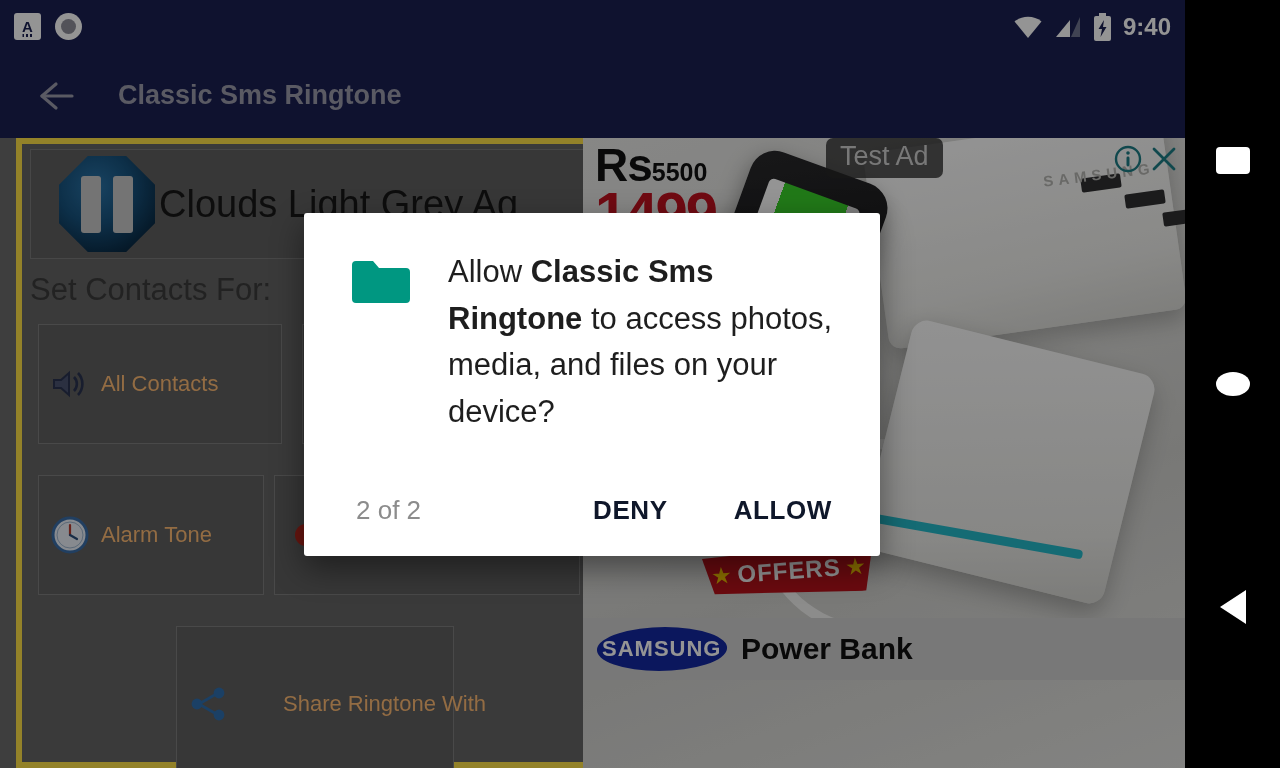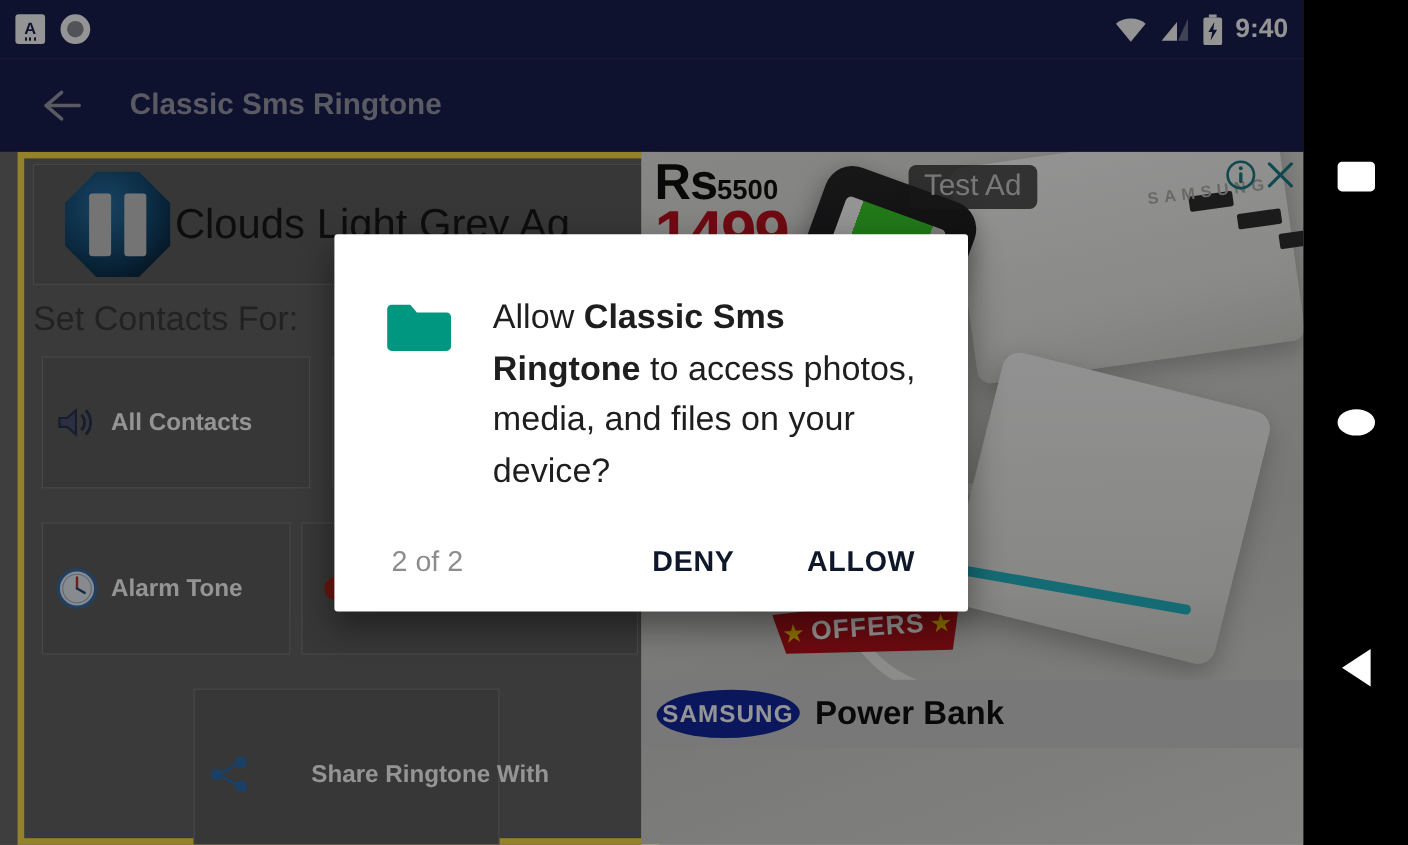--- a/index.html
+++ b/index.html
@@ -68,21 +68,21 @@
   .pausebtn span{ width:20px; height:57px; background:#c9c9c9; border-radius:3px; display:block; }
   .np-title{
     font-size:38px; color:#171717; margin-left:4px; white-space:nowrap; overflow:hidden;
   }
   .setfor{
     position:absolute; left:8px; top:128px; font-size:31px; color:#3c3c3c;
   }
   .btngrid{ position:absolute; left:8px; top:180px; width:566px; }
   .tbtn{
     position:absolute; background:#5f5f5f; border:1px solid #7e7e7e;
-    display:flex; align-items:center; color:#ffffff; font-size:22px;font-weight:bold;
+    display:flex; align-items:center; color:#fdba74; font-size:22px;
   }
   .tbtn .ic{ width:62px; flex:0 0 auto; display:flex; align-items:center; justify-content:center; }
   .tbtn .lb{ white-space:nowrap; }
   #btn-allcontacts{ left:8px;  top:0;   width:244px; height:120px; }
   #btn-r1c2{       left:272px; top:0;   width:278px; height:120px; }
   #btn-alarm{      left:8px;  top:151px; width:226px; height:120px; }
   #btn-r2c2{       left:244px; top:151px; width:306px; height:120px; }
   #btn-share{      left:146px; top:302px; width:278px; height:156px;gap:44px; }
 
   .icon-spk{ fill:none; stroke:#2a3350; stroke-width:2.6; }
@@ -168,36 +168,36 @@
   }
   .samsung-logo{
     width:130px; height:44px; border-radius:50%; background:#1428a0;
     color:#fff; font-size:22px; font-weight:bold; letter-spacing:1px;
     display:flex; align-items:center; justify-content:center; transform:skewX(-8deg);
   }
   .samsung-logo span{ transform:skewX(8deg); }
   .ad-bb-txt{ font-size:30px; font-weight:bold; color:#111; }
   .ad-bb-mah{ font-size:30px; font-weight:bold; color:#9e1015; }
   .testad{
-    position:absolute; left:243px; top:12px; background:rgba(40,40,40,.78);
+    position:absolute; left:243px; top:0; background:rgba(40,40,40,.78);
     color:#cfcfcf; font-size:27px; padding:3px 14px 6px; border-radius:7px;
   }
   .ad-ctrls{ position:absolute; right:6px; top:6px; display:flex; align-items:center; gap:6px; }
   .ad-ctrls svg{ display:block; }
 
   
   #scrim{ position:absolute; left:0; top:0; width:1185px; height:768px; background:rgba(0,0,0,.42); z-index:40; }
 
   
   #dialog{
     position:absolute; left:304px; top:213px; width:576px; height:343px;
     background:#fff; border-radius:3px; z-index:50;
     box-shadow:0 12px 32px rgba(0,0,0,.45);
   }
-  #dlg-body{ display:flex; padding:52px 40px 0 46px; }
+  #dlg-body{ display:flex; padding:36px 40px 0 46px; }
   #dlg-icon{ flex:0 0 auto; margin-right:36px; margin-top:8px; }
   #dlg-msg{
     font-size:31px; line-height:1.5; color:#1e1e1e; font-weight:normal;
   }
   #dlg-msg b{ font-weight:bold; }
   #dlg-actions{
     position:absolute; left:0; bottom:0; width:100%; height:92px;
     display:flex; align-items:center; padding:0 34px 0 52px;
   }
   #dlg-count{ font-size:26px; color:#8c8c8c; }

